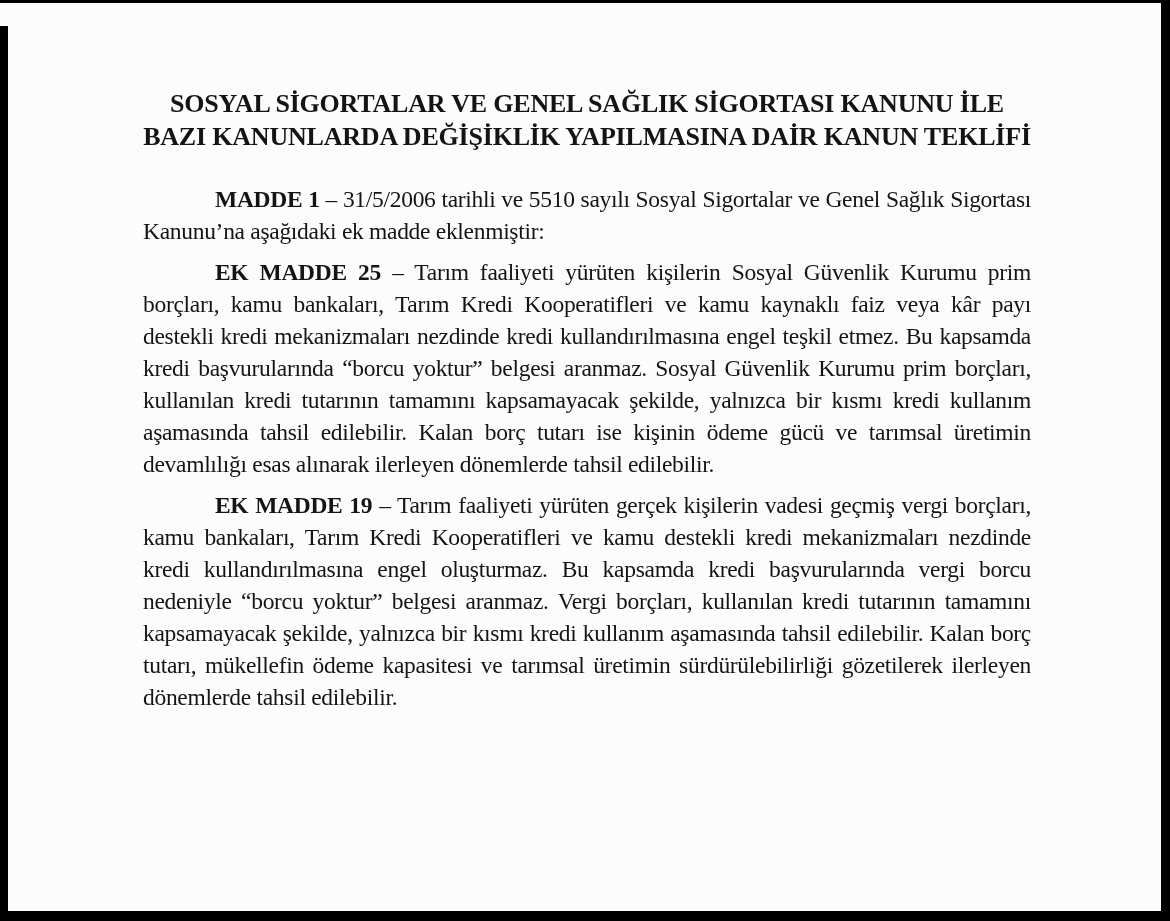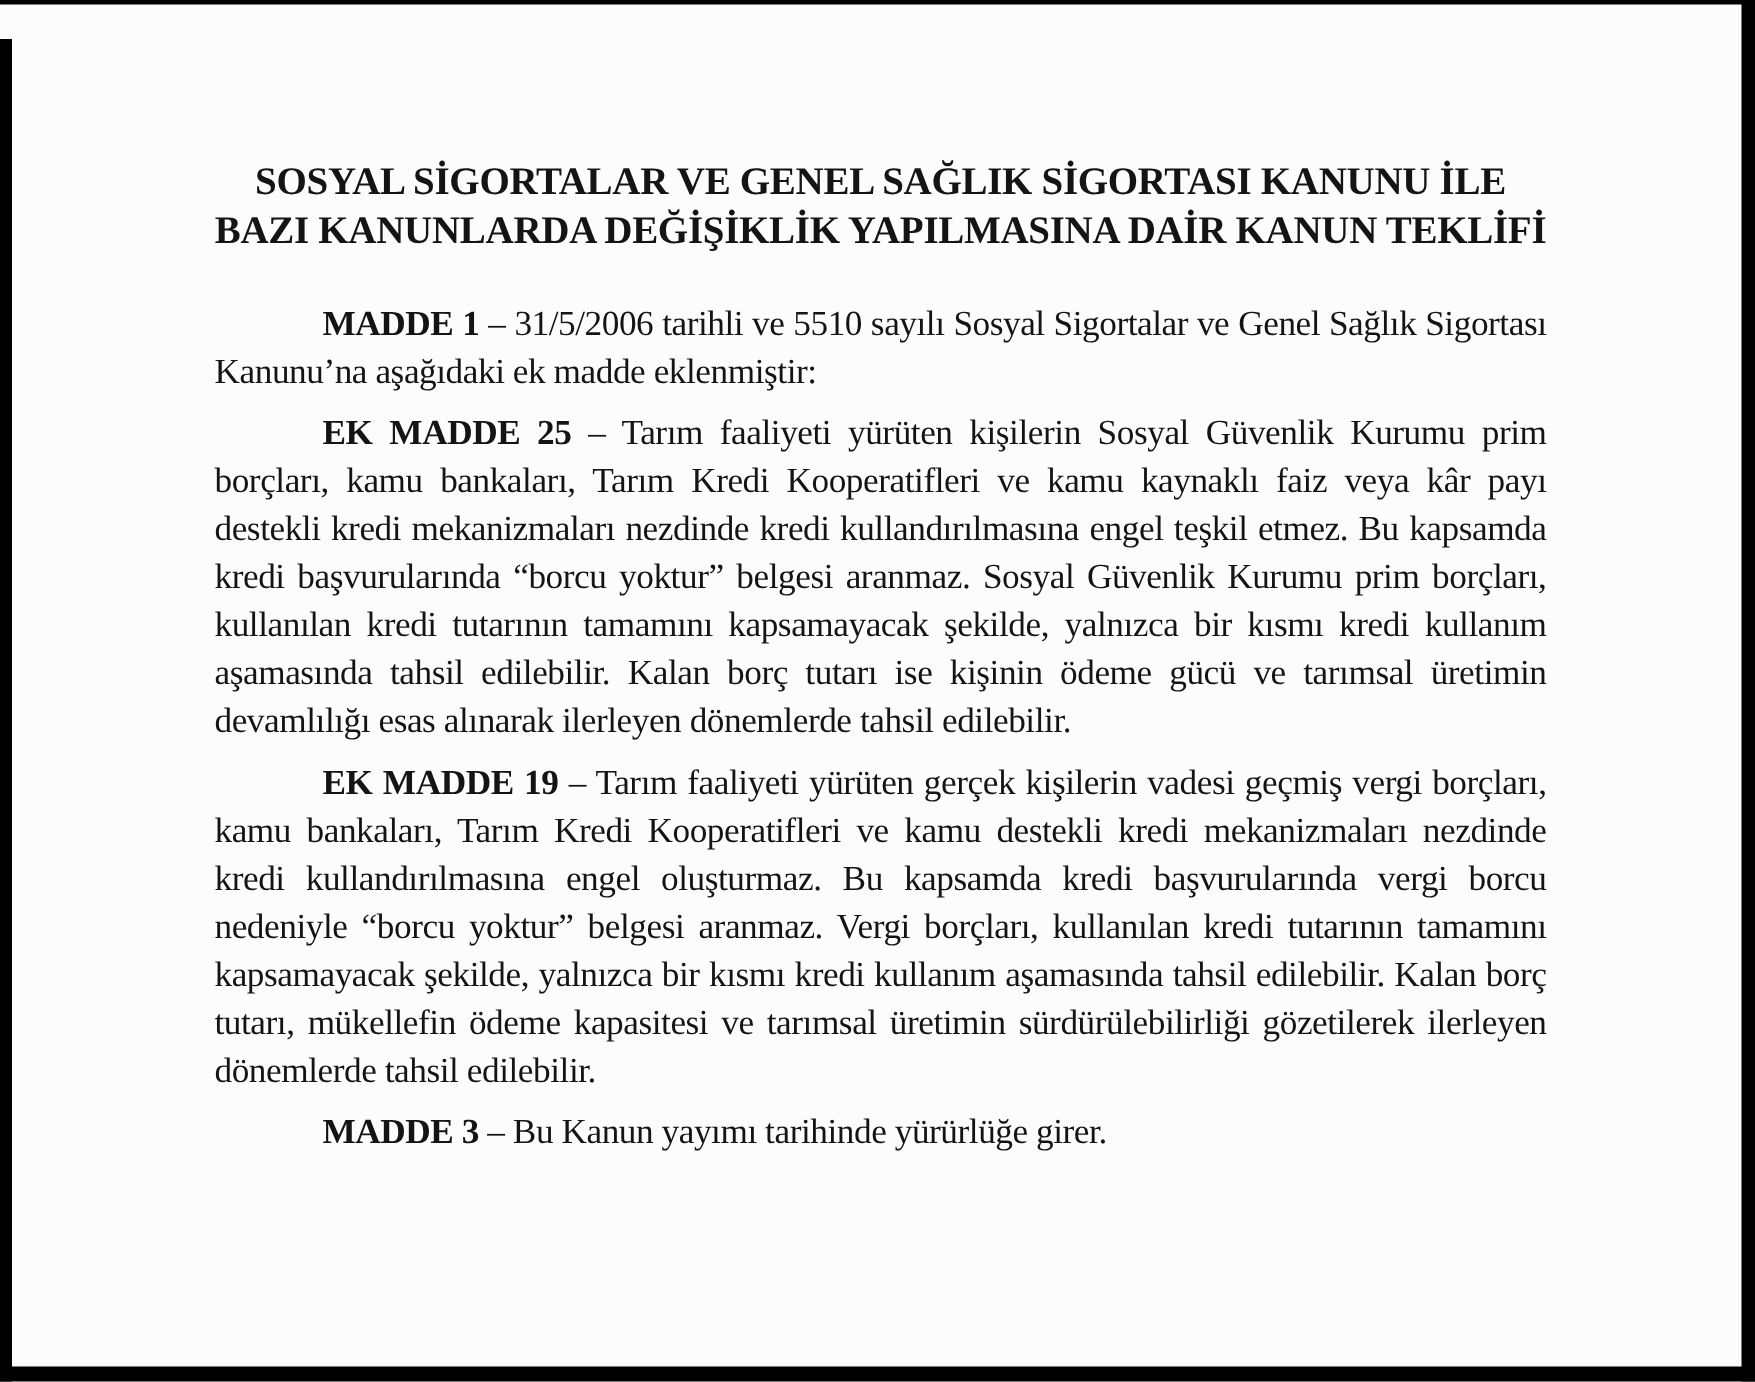--- a/index.html
+++ b/index.html
@@ -25,21 +25,21 @@
     background: #000;
   }
   .edge-top    { top: 0; left: 0; width: 100%; height: 3px; }
   .edge-left   { top: 26px; left: 0; width: 8px; height: 895px; }
   .edge-right  { top: 0; right: 0; width: 9px; height: 100%; }
   .edge-bottom { bottom: 0; left: 0; width: 100%; height: 10px; }
 
   .content {
     position: absolute;
     left: 143px;
-    top: 104px;
+    top: 87px;
     width: 888px;
   }
   .doc-title {
     margin: 0 0 30px 0;
     font-size: 26px;
     line-height: 33px;
     font-weight: bold;
     text-align: center;
     letter-spacing: -0.2px;
   }
@@ -69,17 +69,16 @@
 
     <h1 class="doc-title"><span>SOSYAL SİGORTALAR VE GENEL SAĞLIK SİGORTASI KANUNU İLE</span><br><span>BAZI KANUNLARDA DEĞİŞİKLİK YAPILMASINA DAİR KANUN TEKLİFİ</span></h1>
 
     <p class="para"><b class="madde-label">MADDE 1</b> <span>– 31/5/2006 tarihli ve 5510 sayılı Sosyal Sigortalar ve Genel Sağlık Sigortası Kanunu’na aşağıdaki ek madde eklenmiştir:</span></p>
 
     <p class="para"><b class="madde-label">EK MADDE 25</b> <span>– Tarım faaliyeti yürüten kişilerin Sosyal Güvenlik Kurumu prim borçları, kamu bankaları, Tarım Kredi Kooperatifleri ve kamu kaynaklı faiz veya kâr payı destekli kredi mekanizmaları nezdinde kredi kullandırılmasına engel teşkil etmez. Bu kapsamda kredi başvurularında “borcu yoktur” belgesi aranmaz. Sosyal Güvenlik Kurumu prim borçları, kullanılan kredi tutarının tamamını kapsamayacak şekilde, yalnızca bir kısmı kredi kullanım aşamasında tahsil edilebilir. Kalan borç tutarı ise kişinin ödeme gücü ve tarımsal üretimin devamlılığı esas alınarak ilerleyen dönemlerde tahsil edilebilir.</span></p>
 
 
     <p class="para"><b class="madde-label">EK MADDE 19</b> <span>– Tarım faaliyeti yürüten gerçek kişilerin vadesi geçmiş vergi borçları, kamu bankaları, Tarım Kredi Kooperatifleri ve kamu destekli kredi mekanizmaları nezdinde kredi kullandırılmasına engel oluşturmaz. Bu kapsamda kredi başvurularında vergi borcu nedeniyle “borcu yoktur” belgesi aranmaz. Vergi borçları, kullanılan kredi tutarının tamamını kapsamayacak şekilde, yalnızca bir kısmı kredi kullanım aşamasında tahsil edilebilir. Kalan borç tutarı, mükellefin ödeme kapasitesi ve tarımsal üretimin sürdürülebilirliği gözetilerek ilerleyen dönemlerde tahsil edilebilir.</span></p>
 
-    <p class="para"><b class="madde-label">MADDE 3</b> <span>– Bu Kanun yayımı tarihinde yürürlüğe girer.</span></p>
 
 
   </div>
 </div>
 
 </body></html>

